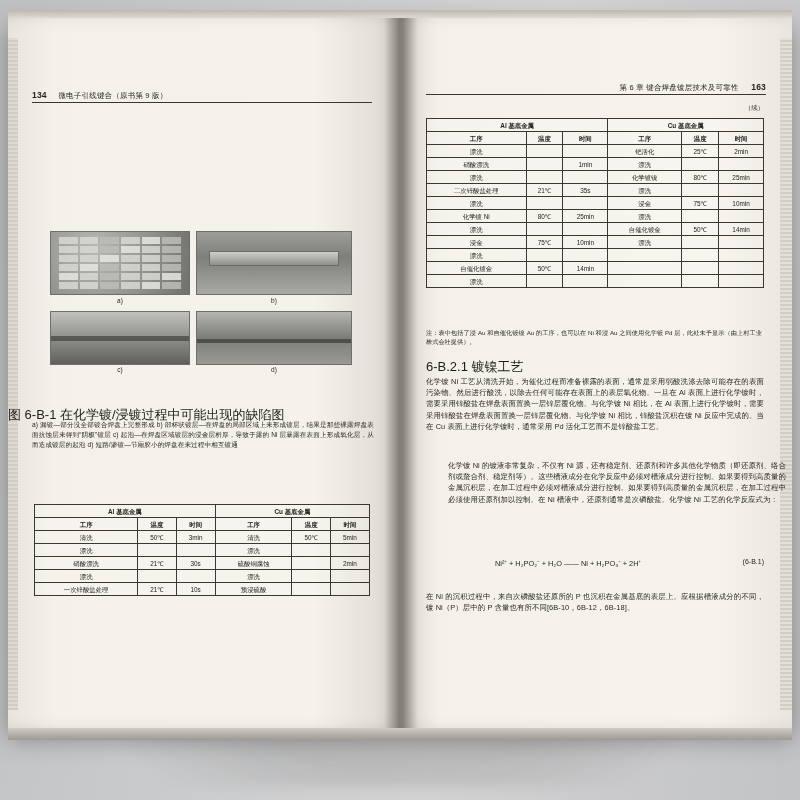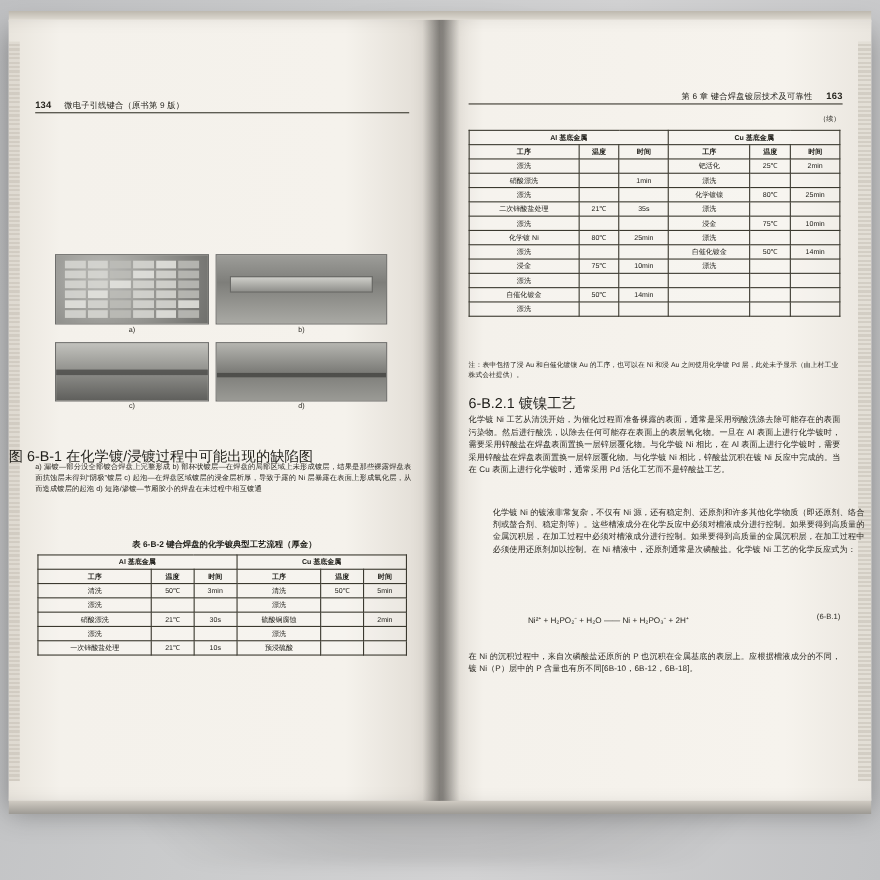--- a/index.html
+++ b/index.html
@@ -235,21 +235,20 @@
           <div class="layer"></div>
         </div>
         <div class="sublabel" style="left:60px;top:135px;">c)</div>
         <div class="sublabel" style="left:214px;top:135px;">d)</div>
       </div>
 
       <div class="figtitle" style="left:0;top:388px;">图 6-B-1   在化学镀/浸镀过程中可能出现的缺陷图</div>
 
       <div class="body-col" style="left:24px;top:402px;width:342px;font-size:6.6px;line-height:10px;">a) 漏镀—部分没全部镀合焊盘上完整形成  b) 部杯状镀层—在焊盘的局部区域上未形成镀层，结果是那些裸露焊盘表面抗蚀层未得到“阴极”镀层  c) 起泡—在焊盘区域镀层的浸金层析厚，导致于露的 Ni 层暴露在表面上形成氧化层，从而造成镀层的起泡  d) 短路/渗镀—节厢胶小的焊盘在未过程中相互镀通</div>
 
-      <div class="tabtitle" style="left:0;top:472px;">表 6-B-2   键合焊盘的化学镀典型工艺流程（厚金）</div>
 
       <table class="tbl" style="left:26px;top:486px;width:336px;">
         <tbody>
             <tr>
           <th colspan="3" class="grp">Al 基底金属</th>
           <th colspan="3" class="grp">Cu 基底金属</th>
         </tr>
         <tr>
           <th>工序</th>
           <th>温度</th>
@@ -420,21 +419,21 @@
         </table>
 
       <div class="tbl-note" style="left:26px;top:310px;width:336px;">注：表中包括了浸 Au 和自催化镀镍 Au 的工序，也可以在 Ni 和浸 Au 之间使用化学镀 Pd 层，此处未予显示（由上村工业株式会社提供）。</div>
 
       <div class="sec-h" style="left:26px;top:340px;">6-B.2.1   镀镍工艺</div>
 
       <div class="body-col" style="left:26px;top:358px;width:338px;">化学镀 Ni 工艺从清洗开始，为催化过程而准备裸露的表面，通常是采用弱酸洗涤去除可能存在的表面污染物。然后进行酸洗，以除去任何可能存在表面上的表层氧化物。一旦在 Al 表面上进行化学镀时，需要采用锌酸盐在焊盘表面置换一层锌层覆化物。与化学镀 Ni 相比，在 Al 表面上进行化学镀时，需要采用锌酸盐在焊盘表面置换一层锌层覆化物。与化学镀 Ni 相比，锌酸盐沉积在镀 Ni 反应中完成的。当在 Cu 表面上进行化学镀时，通常采用 Pd 活化工艺而不是锌酸盐工艺。</div>
 
       <div class="body-col" style="left:26px;top:442px;width:338px;margin-left:22px;">化学镀 Ni 的镀液非常复杂，不仅有 Ni 源，还有稳定剂、还原剂和许多其他化学物质（即还原剂、络合剂或螯合剂、稳定剂等）。这些槽液成分在化学反应中必须对槽液成分进行控制。如果要得到高质量的金属沉积层，在加工过程中必须对槽液成分进行控制。如果要得到高质量的金属沉积层，在加工过程中必须使用还原剂加以控制。在 Ni 槽液中，还原剂通常是次磷酸盐。化学镀 Ni 工艺的化学反应式为：</div>
 
-      <div class="eq" style="left:80px;top:540px;">Ni²⁺ + H₂PO₂⁻ + H₂O —— Ni + H₂PO₃⁻ + 2H⁺</div>
+      <div class="eq" style="left:95px;top:540px;">Ni²⁺ + H₂PO₂⁻ + H₂O —— Ni + H₂PO₃⁻ + 2H⁺</div>
       <div class="eqno" style="right:28px;top:540px;">(6-B.1)</div>
 
       <div class="body-col" style="left:26px;top:573px;width:338px;">在 Ni 的沉积过程中，来自次磷酸盐还原所的 P 也沉积在金属基底的表层上。应根据槽液成分的不同，镀 Ni（P）层中的 P 含量也有所不同[6B-10，6B-12，6B-18]。</div>
     </div>
 
     <div class="gutter"></div>
   </div>
 </div>
 
 </body></html>

